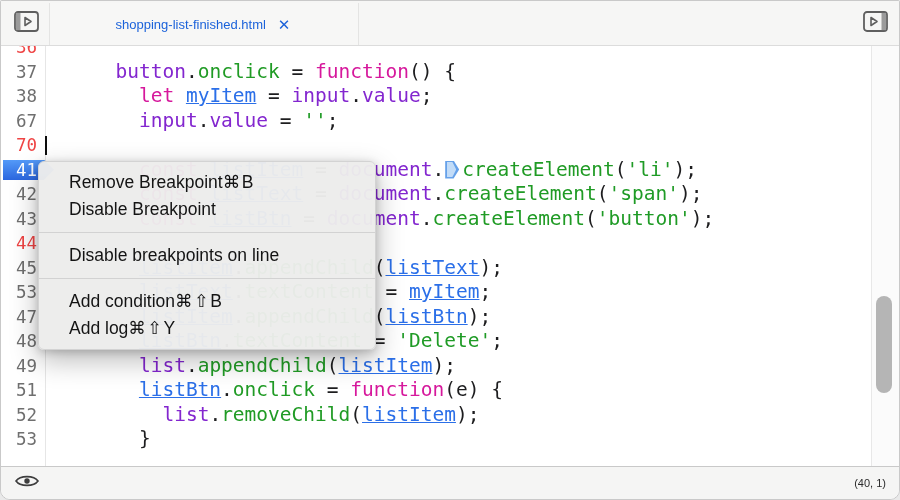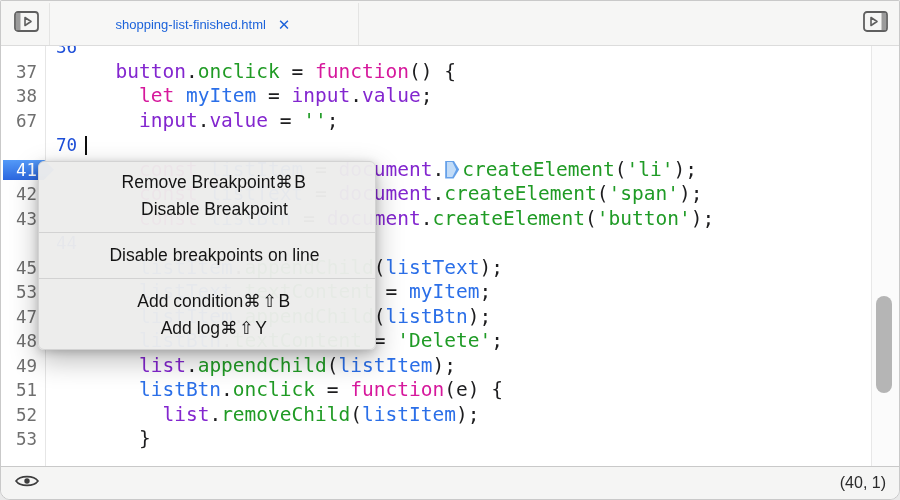--- a/index.html
+++ b/index.html
@@ -16,49 +16,49 @@
   .tab-close{color:var(--tabBlue);font-size:15px;line-height:1;padding:2px;}
   .icon-btn{position:absolute;top:50%;transform:translateY(-50%);display:flex;align-items:center;justify-content:center;width:30px;height:26px;}
   .icon-btn.left{left:10px;} .icon-btn.right{right:9px;}
   
   .editor{position:absolute;top:45px;left:0;right:0;bottom:33px;overflow:hidden;background:#fff;}
   .gutter-border{position:absolute;left:44px;top:0;bottom:0;width:1px;background:#e6e6e6;}
   .rows{position:relative;margin-top:-11px;}
   .row{position:relative;display:flex;height:24.5px;align-items:center;}
   .gutter-num{position:relative;z-index:2;flex:0 0 36px;width:36px;text-align:right;padding-right:4px;
     font:17.5px/24.5px "DejaVu Sans Mono", monospace;color:#6f6f6f;}
-  .gutter-num.blank{color:#1d4ed8;margin-left:40px;}
+  .gutter-num.blank{color:#ef4444;}
   .row.bp .gutter-num{color:#ffffff;}
   .bp-arrow{position:absolute;z-index:1;left:2px;top:2px;width:51px;height:20.5px;
     background:linear-gradient(#549af8,var(--bpBlue));
     clip-path:polygon(0 0,80% 0,100% 50%,80% 100%,0 100%);}
   .code{position:relative;z-index:1;white-space:pre;font:19.5px/24.5px "DejaVu Sans Mono", monospace;color:var(--pln);padding-left:4px;}
-  .tok-kw{color:var(--kw);} .tok-gv{color:var(--gv);} .tok-lv{color:var(--lv);}
+  .tok-kw{color:var(--kw);} .tok-gv{color:var(--gv);} .tok-lv{color:var(--lv);text-decoration:underline;}
   .tok-fn{color:var(--fn);} .tok-str{color:var(--str);} .tok-pln{color:var(--pln);}
   .inline-bp{display:inline-block;position:relative;width:14px;height:18px;vertical-align:-3px;margin:0 3px 0 1px;
     background:#66a1e9;clip-path:polygon(0 0,60% 0,100% 50%,60% 100%,0 100%);}
   .inline-bp-inner{position:absolute;top:1.5px;bottom:1.5px;left:1.5px;right:3px;background:#c2dcf8;
     clip-path:polygon(0 0,60% 0,100% 50%,60% 100%,0 100%);}
   .caret{display:inline-block;width:0;height:19px;border-left:2px solid #0d0d0d;vertical-align:-4px;}
   
   .scroll-track{position:absolute;right:0;top:45px;bottom:33px;width:27px;background:#fbfbfb;border-left:1px solid #e8e8e8;}
   .scroll-thumb{position:absolute;left:4px;top:250px;width:16px;height:97px;background:#b5b5b5;border-radius:8px;}
   
   .menu{position:absolute;left:37px;top:160px;width:338px;box-sizing:border-box;z-index:10;
     background:rgba(236,236,235,0.97);border:1px solid #d3d3d3;border-radius:6px;padding:7px 0;
     box-shadow:0 10px 28px rgba(0,0,0,0.28),0 2px 8px rgba(0,0,0,0.18);}
-  .menu-item{display:flex;justify-content:center;align-items:center;height:27px;padding:0 15px 0 30px;
+  .menu-item{display:flex;justify-content:flex-start;align-items:center;height:27px;padding:0 15px 0 30px;
     font-size:17.5px;color:#141414;cursor:default;}
   .menu-sep{height:1px;background:#d2d2d2;margin:9px 0;}
   .menu-shortcut{letter-spacing:1.5px;color:#141414;}
   
   .statusbar{position:absolute;left:0;right:0;bottom:0;height:33px;box-sizing:border-box;background:#f5f5f4;
     border-top:1px solid #c9c9c9;display:flex;align-items:center;justify-content:space-between;
     padding:0 13px;border-radius:0 0 9px 9px;}
-  .cursor-pos{font-size:16px;color:#2b2b2b;}
+  .cursor-pos{font-size:11px;color:#2b2b2b;}
   .eye-btn{display:flex;align-items:center;}
 </style>
 </head>
 <body>
 
 <div class="window">
 
   <div class="tabbar">
     <div class="icon-btn left">
       <span>

